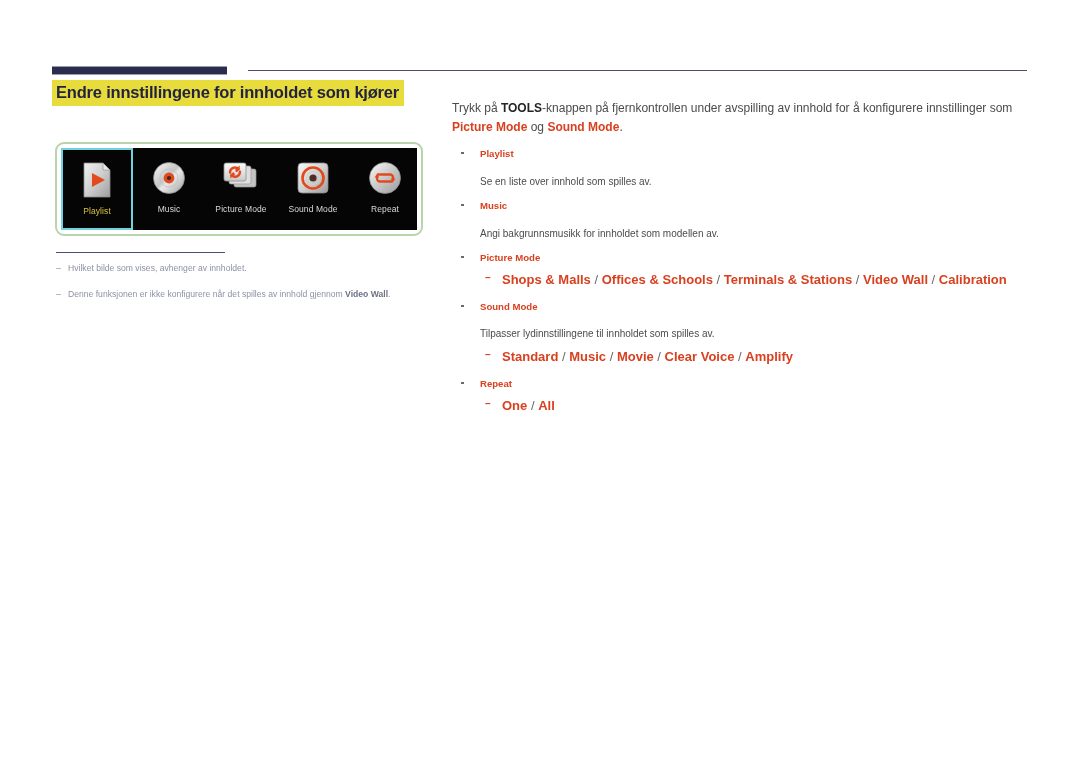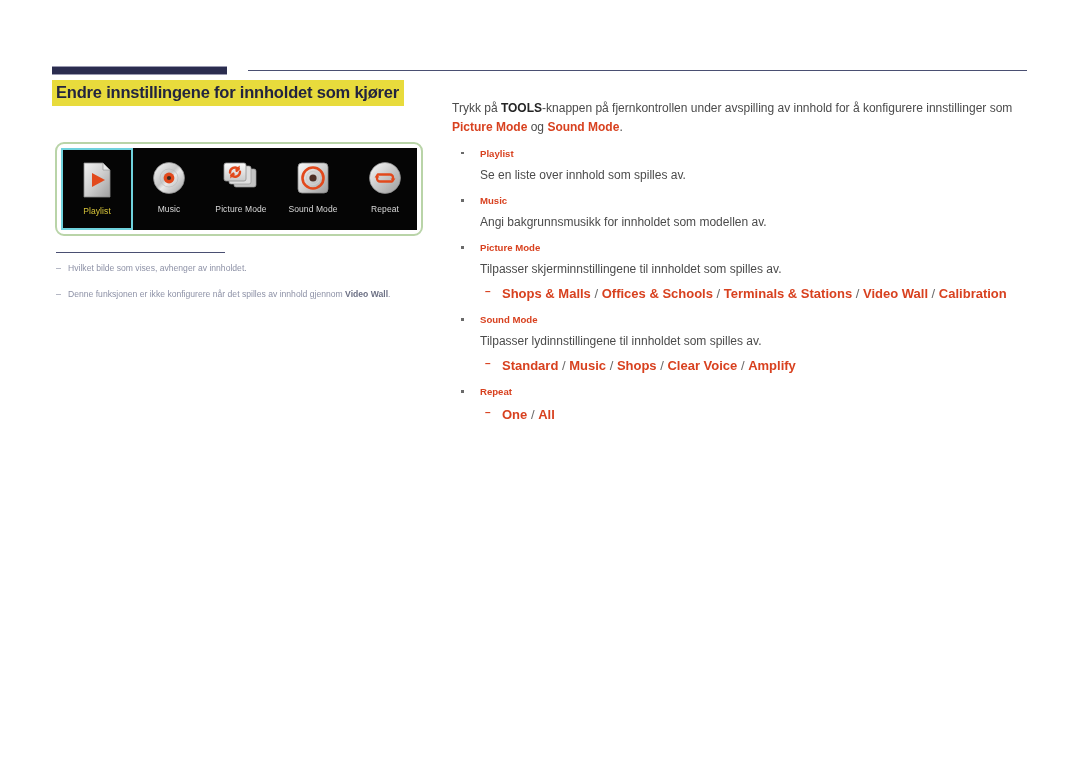--- a/index.html
+++ b/index.html
@@ -79,21 +79,21 @@
 
   .bullet-row { display:flex; margin-top:9px; }
   .bullet-row .sq {
     flex:0 0 28px; padding-top:5px;
   }
   .bullet-row .sq i {
     display:block; width:2.6px; height:2.6px; background:#6a6a6a; margin-left:9px;
   }
   .bullet-row .body { flex:1 1 auto; }
   .b-title { font-size:9.6px; font-weight:bold; color:#d8411f; line-height:1.55; }
-  .b-desc { font-size:12px; color:#4b4b4b; line-height:1.6; margin-top:4px; }
+  .b-desc { font-size:10px; color:#4b4b4b; line-height:1.6; margin-top:12px; }
 
   .sub-row { display:flex; margin-top:5px; }
   .sub-row .dash2 {
     flex:0 0 22px; color:#d8411f; font-size:10px; font-weight:bold;
     padding-left:5px; line-height:1.5;
   }
   .sub-row .sub-text {
     font-size:13px; font-weight:bold; color:#d8411f; line-height:1.55;
   }
   .sub-row .sub-text .sep { color:#6a6a6a; font-weight:normal; }
@@ -251,38 +251,37 @@
         <div class="b-desc">Angi bakgrunnsmusikk for innholdet som modellen av.</div>
       </div>
     </div>
 
     <div class="bullet-row">
       <div class="sq">
           <i></i>
         </div>
       <div class="body">
         <div class="b-title">Picture Mode</div>
-        <div class="b-desc">Tilpasser skjerminnstillingene til innholdet som spilles av.</div>
         <div class="sub-row">
           <div class="dash2">–</div>
           <div class="sub-text"><span>Shops &amp; Malls</span><span class="sep"> / </span><span>Offices &amp; Schools</span><span class="sep"> / </span><span>Terminals &amp; Stations</span><span class="sep"> / </span><span>Video Wall</span><span class="sep"> / </span><span>Calibration</span></div>
         </div>
       </div>
     </div>
 
     <div class="bullet-row">
       <div class="sq">
           <i></i>
         </div>
       <div class="body">
         <div class="b-title">Sound Mode</div>
         <div class="b-desc">Tilpasser lydinnstillingene til innholdet som spilles av.</div>
         <div class="sub-row">
           <div class="dash2">–</div>
-          <div class="sub-text"><span>Standard</span><span class="sep"> / </span><span>Music</span><span class="sep"> / </span><span>Shops</span><span class="sep"> / </span><span>Clear Voice</span><span class="sep"> / </span><span>Amplify</span></div>
+          <div class="sub-text"><span>Standard</span><span class="sep"> / </span><span>Music</span><span class="sep"> / </span><span>Movie</span><span class="sep"> / </span><span>Clear Voice</span><span class="sep"> / </span><span>Amplify</span></div>
         </div>
       </div>
     </div>
 
     <div class="bullet-row">
       <div class="sq">
           <i></i>
         </div>
       <div class="body">
         <div class="b-title">Repeat</div>

